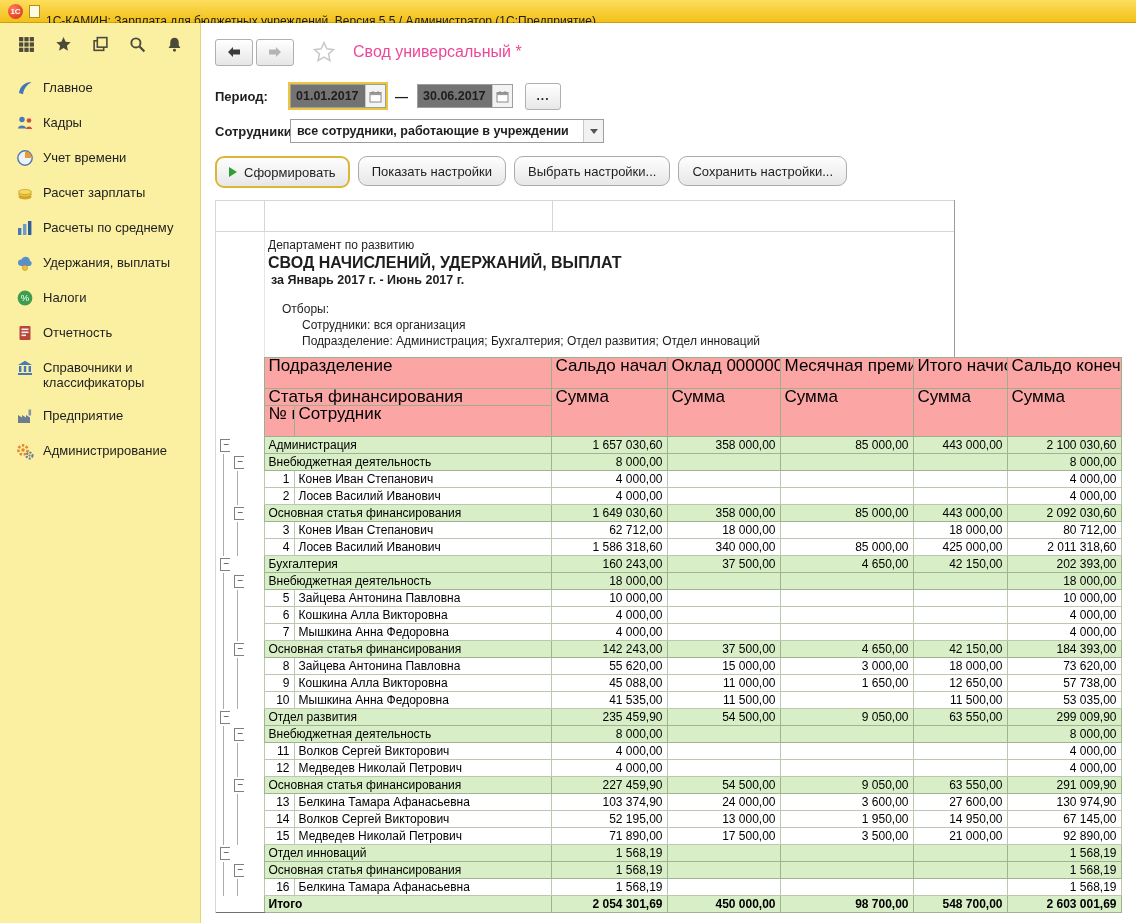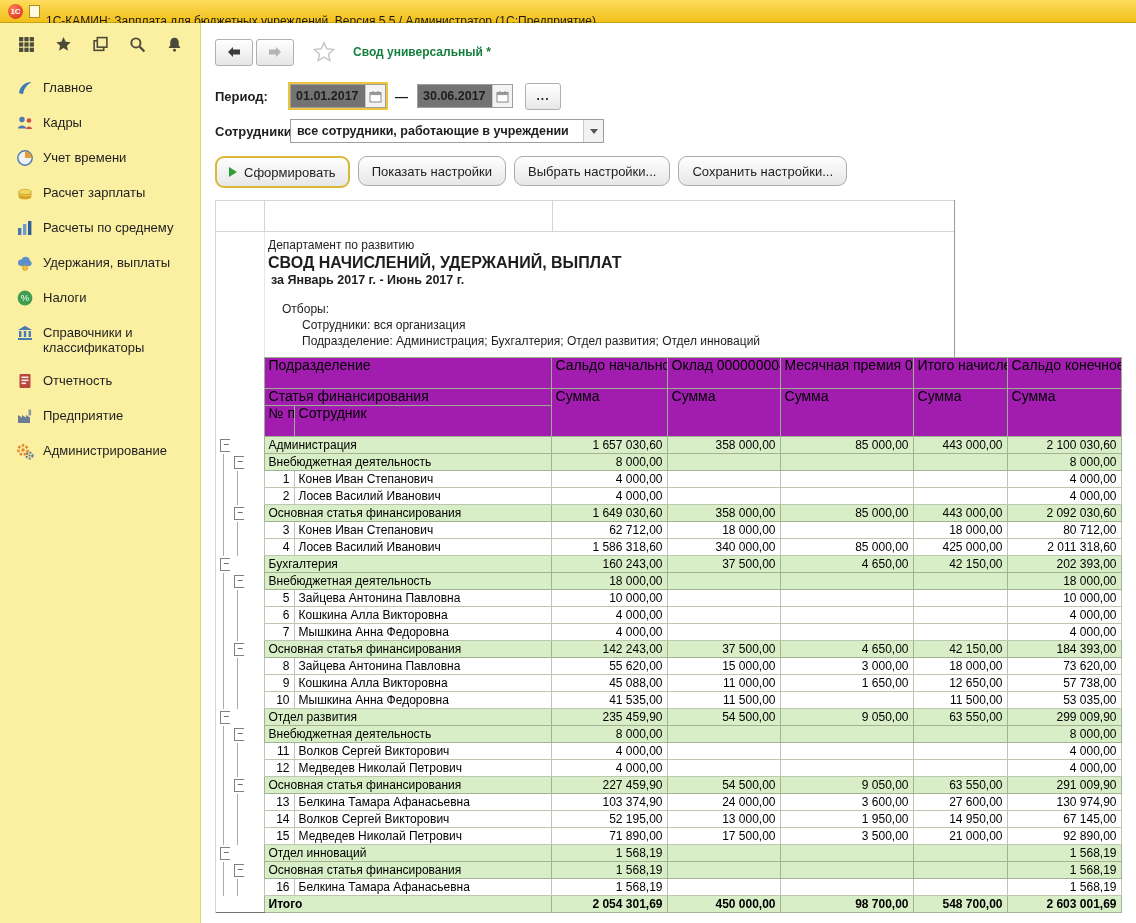--- a/index.html
+++ b/index.html
@@ -22,21 +22,21 @@
   .side-item{display:flex;align-items:flex-start;gap:9px;padding:9px 8px 9px 16px;font-size:13px;line-height:15px;cursor:pointer;}
   .s-icon{width:18px;height:18px;flex:none;margin-top:-1px;}
   .s-icon svg{width:18px;height:18px;display:block;}
 
   
   .main{flex:1;background:#fff;box-sizing:border-box;padding:12px 0 0 14px;overflow:hidden;position:relative;}
   .navrow{display:flex;align-items:center;height:34px;}
   .nav-btn{width:36px;height:25px;border:1px solid #b0b0b0;border-radius:3px;background:linear-gradient(#ffffff,#e6e6e6);
     display:flex;align-items:center;justify-content:center;margin-right:3px;cursor:pointer;}
   .fav-star{margin:0 10px 0 16px;display:flex;align-items:center;}
-  .page-title{font-size:12px;font-weight:bold;color:#15803d;margin-left:8px;}
+  .page-title{font-size:16px;font-weight:normal;color:#ec4899;margin-left:8px;}
 
   .filters{margin-top:14px;font-weight:bold;}
   .f-row{display:flex;align-items:center;height:26px;margin-bottom:9px;}
   .f-label{width:75px;font-size:13px;}
   .date-field{display:flex;align-items:stretch;border:1px solid #9e9e9e;height:24px;box-sizing:border-box;background:#737373;}
   .date-field.focused{box-shadow:0 0 0 2px #ecc63d;}
   .date-text{padding:0 5px;font-size:12.5px;display:flex;align-items:center;width:64px;}
   .cal-btn{width:19px;border-left:1px solid #c9c9c9;background:#f3f3f3;display:flex;align-items:center;justify-content:center;cursor:pointer;}
   .dash{margin:0 9px;font-size:13px;}
   .more-btn{width:34px;height:25px;margin-left:12px;border:1px solid #b0b0b0;border-radius:3px;
@@ -62,21 +62,21 @@
   .rpt-text{position:relative;padding:5px 0 8px 0;font-size:12px;}
   .rpt-text::before{content:"";position:absolute;left:48px;top:0;bottom:0;width:1px;background:#e6e6e6;}
   .l-dept{padding-left:52px;height:16px;line-height:16px;}
   .l-title{padding-left:52px;height:19px;line-height:19px;font-weight:bold;font-size:16px;}
   .l-period{padding-left:55px;height:17px;line-height:17px;font-weight:bold;font-size:12.5px;}
   .l-otbory{padding-left:66px;height:16px;line-height:16px;margin-top:12px;}
   .l-find{padding-left:86px;height:16px;line-height:16px;}
 
   table.rpt{border-collapse:collapse;table-layout:fixed;width:905px;font-size:12px;color:#000;}
   table.rpt td{height:17px;box-sizing:border-box;overflow:hidden;white-space:nowrap;padding:0 4px;line-height:15px;}
-  td.h{background:#a21caf;border:1px solid #9caf8e;vertical-align:top;font-size:14px;line-height:13px;padding:2px 4px;white-space:normal;}
+  td.h{background:#fca5a5;border:1px solid #9caf8e;vertical-align:top;font-size:17px;line-height:13px;padding:2px 4px;white-space:normal;}
   tr.hr1 td.h{height:31px;}
   tr.hr2 td.h{height:17px;}
   tr.hr3 td.h{height:31px;}
   td.g-blank{border:none;border-right:1px solid #9caf8e;background:#fff;}
   td.gc{padding:0;border:none;background:#fff;text-align:center;vertical-align:middle;}
   td.gc.vline{background-image:linear-gradient(#ababab,#ababab);background-size:1px 100%;background-position:center;background-repeat:no-repeat;}
   .tbox{display:inline-block;width:11px;height:11px;border:1px solid #808080;background:#fff;font-size:10px;
     line-height:9px;text-align:center;color:#333;cursor:pointer;vertical-align:middle;}
   td.c-name,td.c-num,td.c-val{border:1px solid #bcc7b1;background:#fff;}
   td.c-val{text-align:right;}
@@ -205,39 +205,39 @@
             <svg viewBox="0 0 18 18">
               <circle cx="9" cy="9" r="7.4" fill="#3f9e4e"></circle>
               <text x="9" y="12.4" font-size="9.5" fill="#ffffff" text-anchor="middle">%</text>
             </svg>
           </span>
           <span class="s-label">Налоги</span>
         </div>
         <div class="side-item">
           <span class="s-icon">
             <svg viewBox="0 0 18 18">
+              <rect x="3.5" y="2" width="11" height="14" rx="1" fill="#b8463c"></rect>
+              <rect x="5.5" y="4.5" width="7" height="1.6" fill="#fff" opacity=".9"></rect>
+              <rect x="5.5" y="7.5" width="7" height="1.6" fill="#fff" opacity=".9"></rect>
+              <rect x="5.5" y="10.5" width="4.5" height="1.6" fill="#fff" opacity=".9"></rect>
+            </svg>
+          </span>
+          <span class="s-label">Отчетность</span>
+        </div>
+        <div class="side-item">
+          <span class="s-icon">
+            <svg viewBox="0 0 18 18">
               <path d="M2 6 L9 1.8 L16 6 Z" fill="#4a7ab5"></path>
               <rect x="3" y="7" width="2.4" height="6" fill="#4a7ab5"></rect>
               <rect x="7.8" y="7" width="2.4" height="6" fill="#4a7ab5"></rect>
               <rect x="12.6" y="7" width="2.4" height="6" fill="#4a7ab5"></rect>
               <rect x="2" y="14" width="14" height="2" fill="#4a7ab5"></rect>
             </svg>
           </span>
           <span class="s-label">Справочники и классификаторы</span>
-        </div>
-        <div class="side-item">
-          <span class="s-icon">
-            <svg viewBox="0 0 18 18">
-              <rect x="3.5" y="2" width="11" height="14" rx="1" fill="#b8463c"></rect>
-              <rect x="5.5" y="4.5" width="7" height="1.6" fill="#fff" opacity=".9"></rect>
-              <rect x="5.5" y="7.5" width="7" height="1.6" fill="#fff" opacity=".9"></rect>
-              <rect x="5.5" y="10.5" width="4.5" height="1.6" fill="#fff" opacity=".9"></rect>
-            </svg>
-          </span>
-          <span class="s-label">Отчетность</span>
         </div>
         <div class="side-item">
           <span class="s-icon">
             <svg viewBox="0 0 18 18">
               <rect x="12.5" y="2.5" width="2.6" height="6" fill="#8795a8"></rect>
               <path d="M2 16 V8 l4 2.5 V8 l4 2.5 V8 l4 2.5 V16 Z" fill="#6a7d93"></path>
             </svg>
           </span>
           <span class="s-label">Предприятие</span>
         </div>

